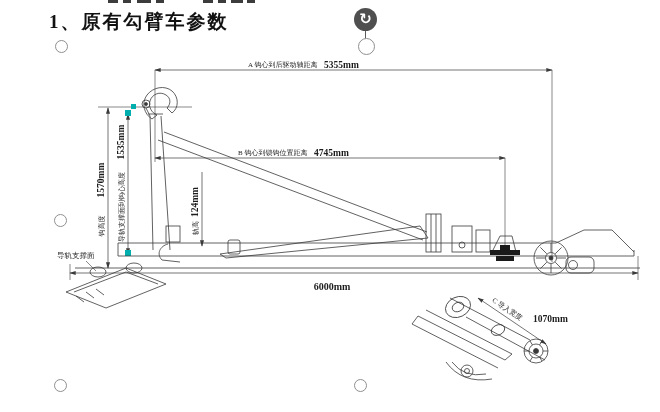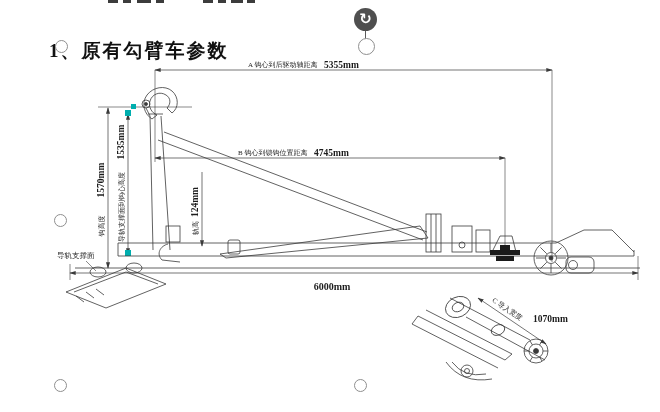--- a/index.html
+++ b/index.html
@@ -4,21 +4,21 @@
 <style>
   html,body{margin:0;padding:0;}
   body{
     width:660px;height:412px;position:relative;background:#ffffff;overflow:hidden;
     font-family:"Liberation Serif", serif;
   }
   
   .frag{position:absolute;top:0;height:3px;background:#3c3c3c;}
   
   .heading{
-    position:absolute;left:49px;top:38px;
+    position:absolute;left:49px;top:9px;
     font-size:19px;font-weight:bold;color:#111;letter-spacing:2px;
     font-family:"Liberation Serif", serif;white-space:nowrap;
   }
   
   svg.draw{position:absolute;left:0;top:0;z-index:1;}
   svg.draw text{fill:#1c1c1c;font-family:"Liberation Serif", serif;}
   .lbl{font-size:7px;}
   .val{font-size:9.5px;font-weight:600;}
   .big{font-size:10px;font-weight:600;}
   

